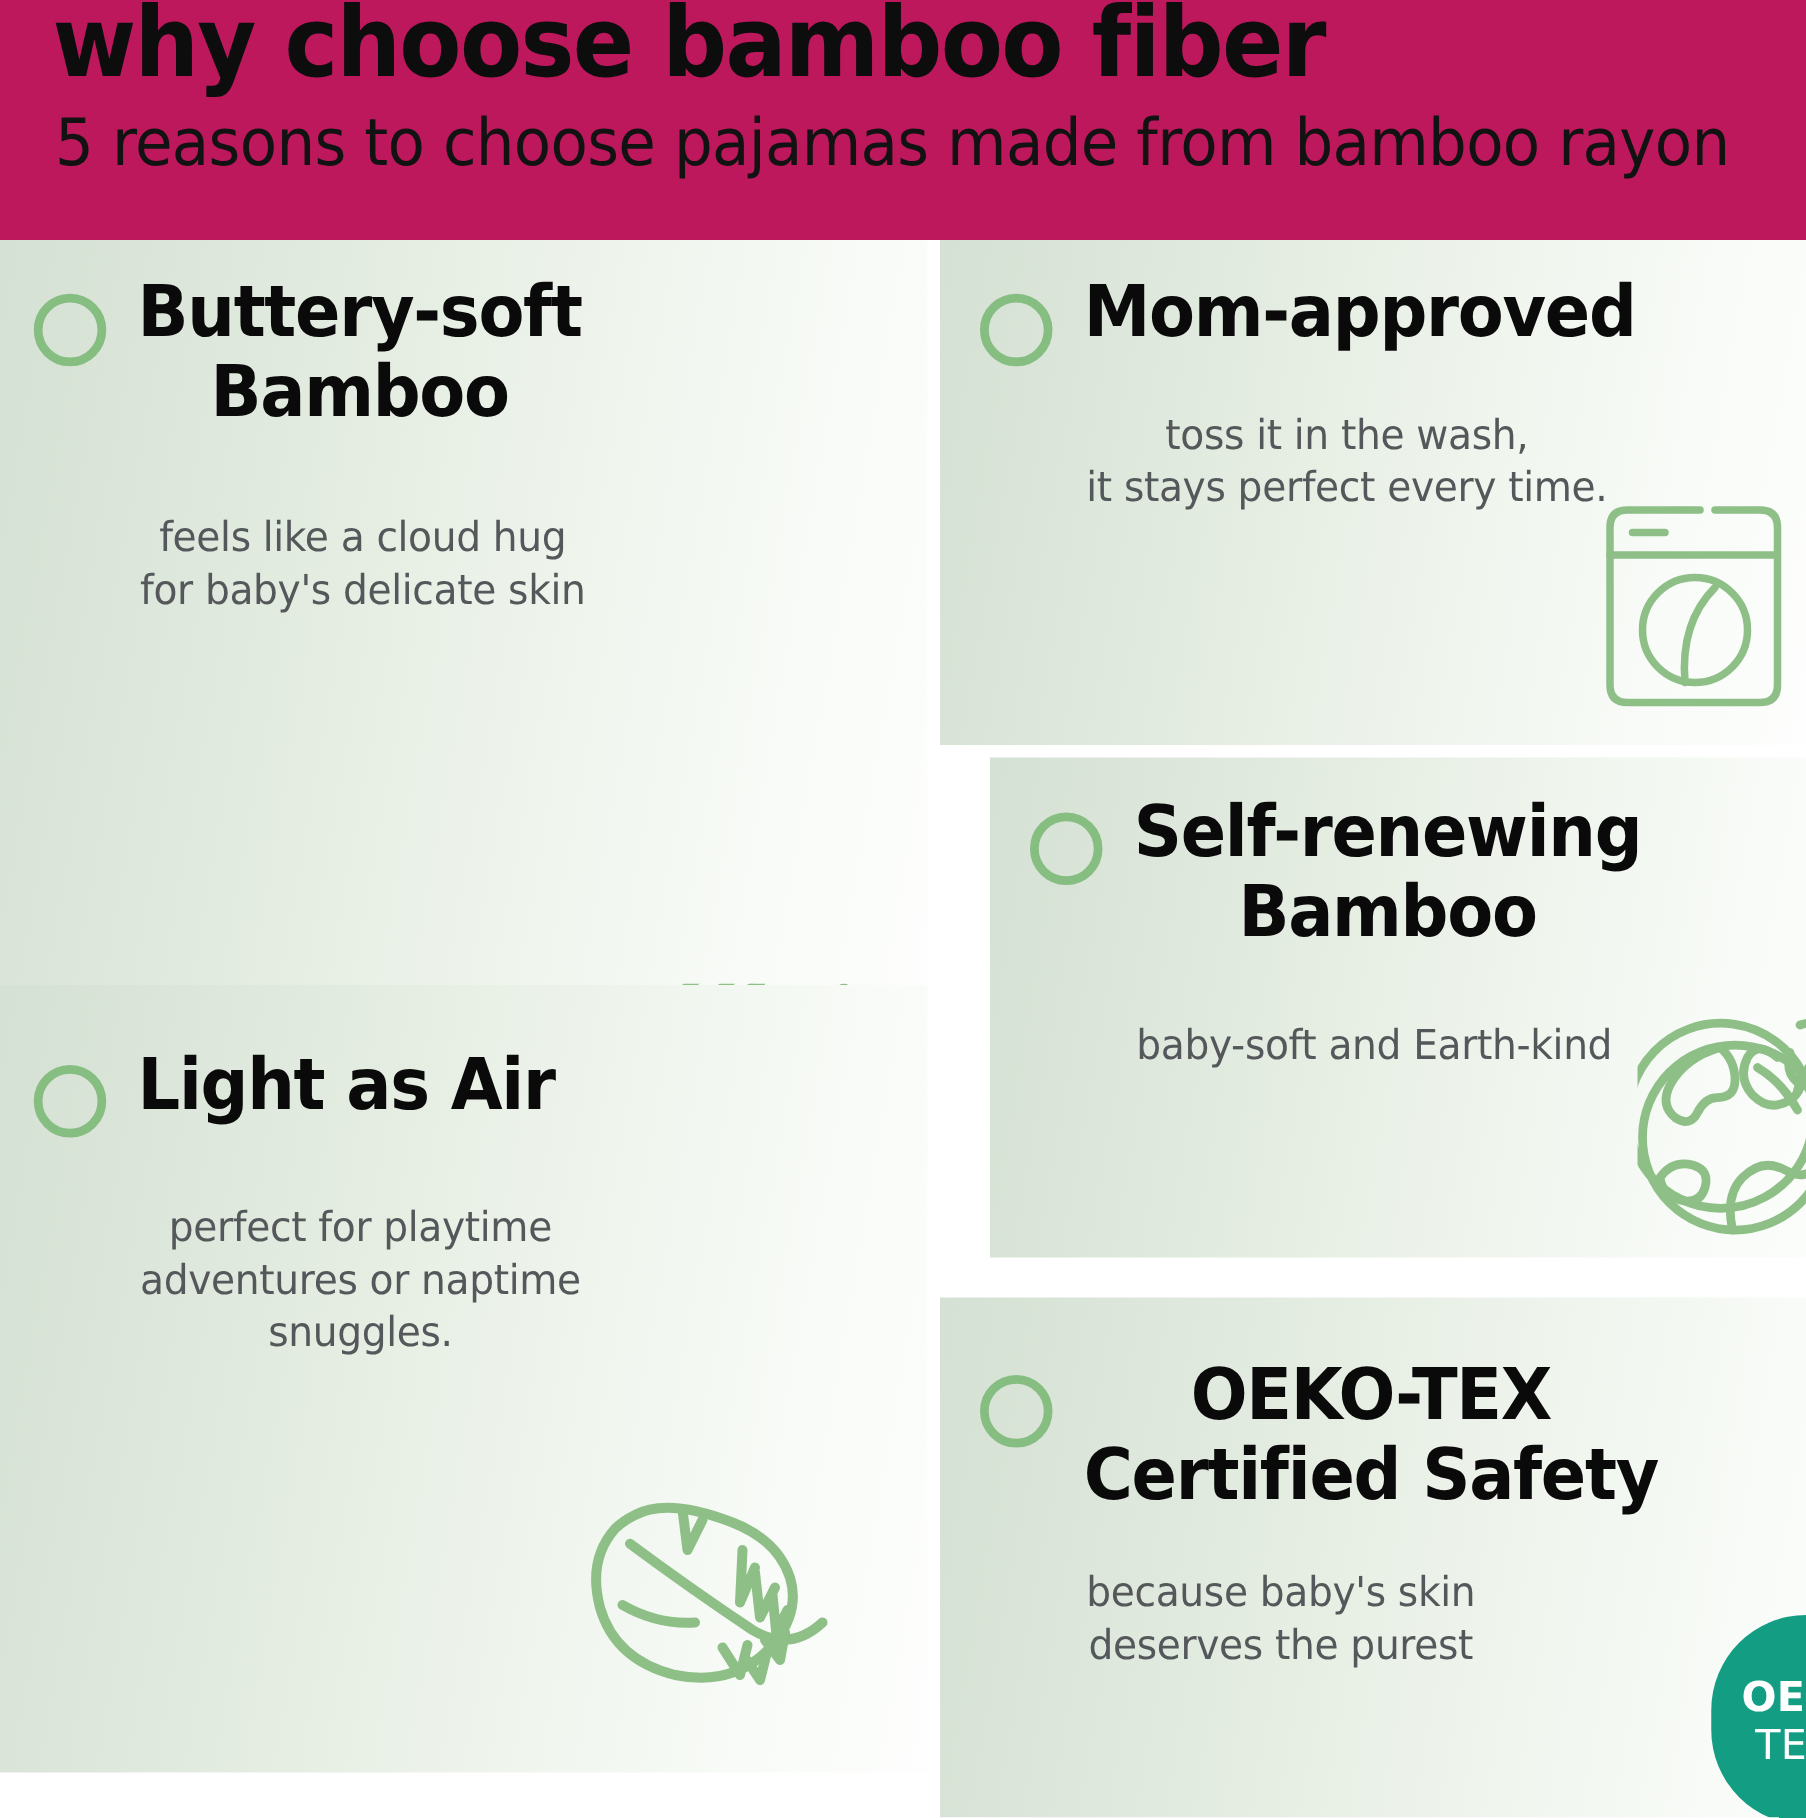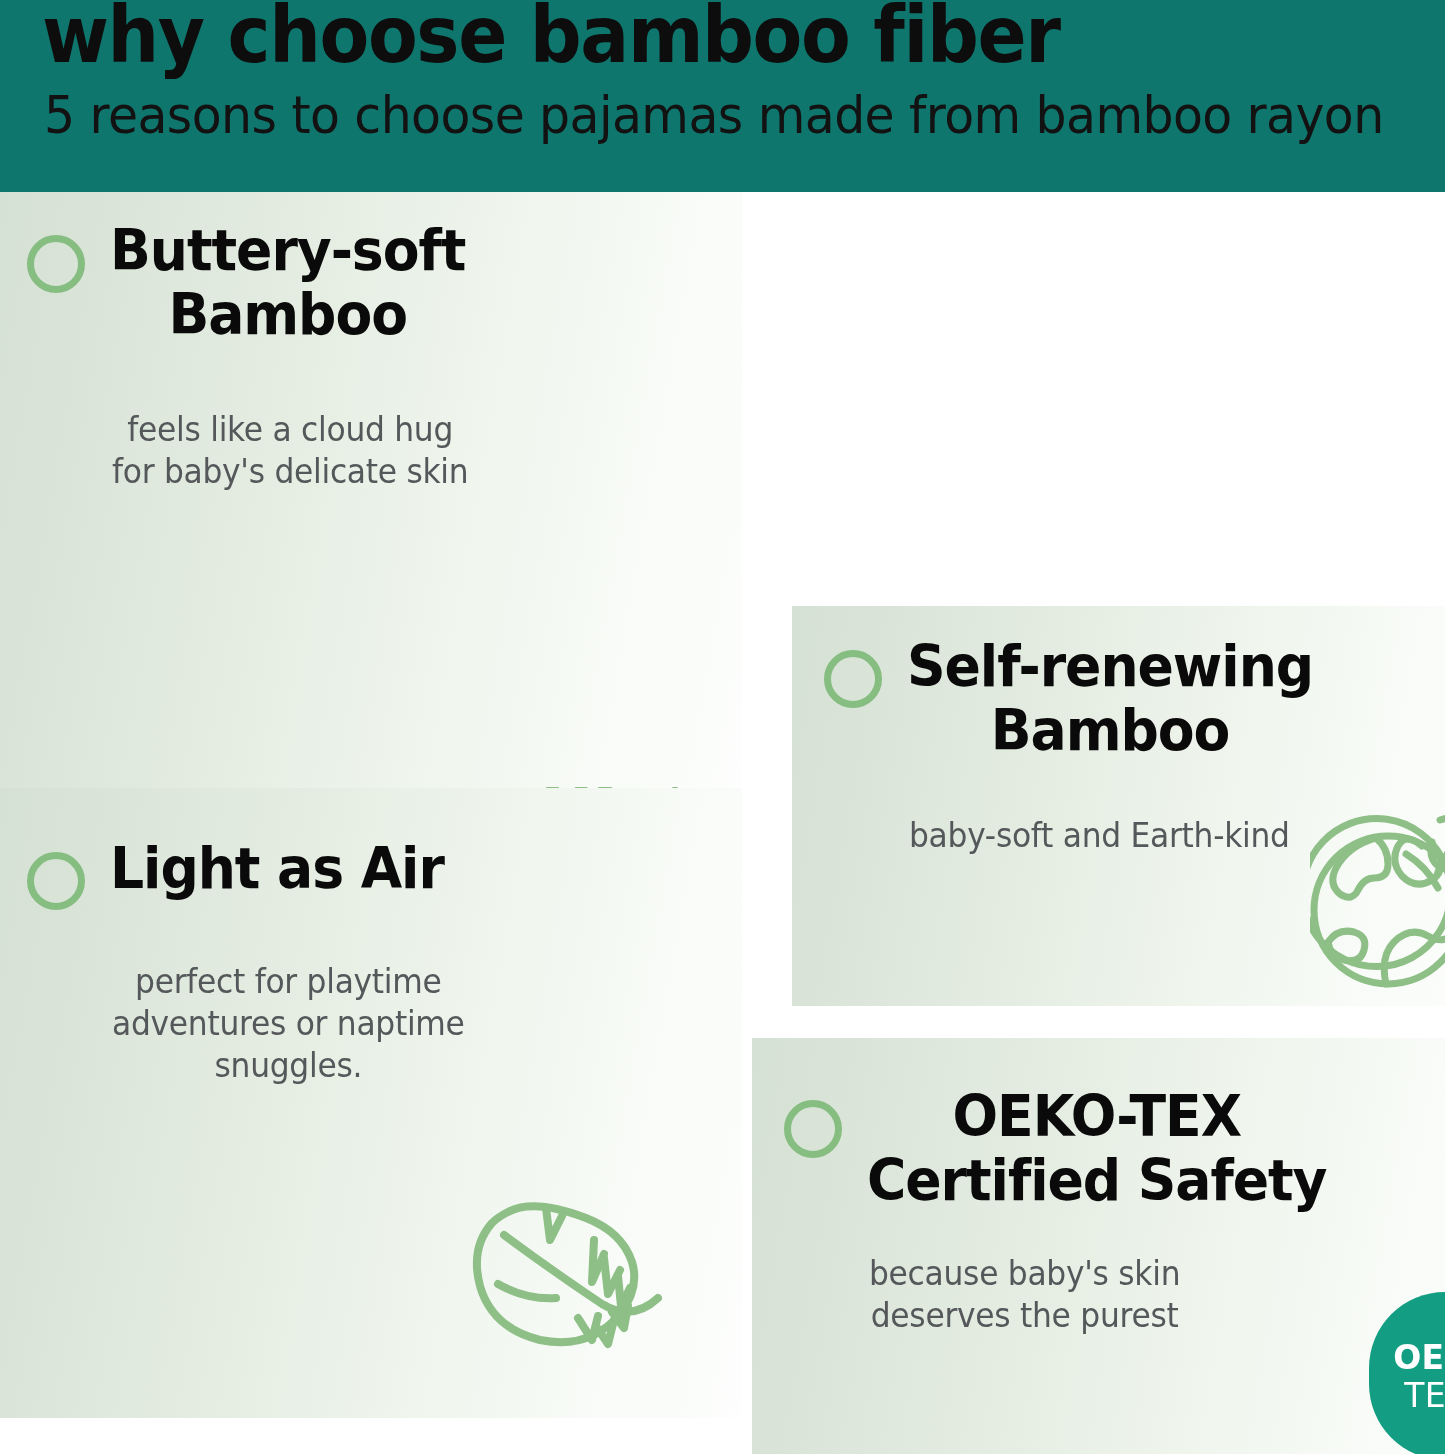--- a/index.html
+++ b/index.html
@@ -6,21 +6,21 @@
   html, body {
     width:1445px; height:1454px;
     background:#ffffff;
     font-family:"Liberation Sans", sans-serif;
     overflow:hidden;
   }
 
   .page { position:relative; width:1445px; height:1454px; background:#fff; }
 
   
-  .header { position:absolute; left:0; top:0; width:1445px; height:192px; background:#0f766e; }
+  .header { position:absolute; left:0; top:0; width:1445px; height:192px; background:#be185d; }
   .title {
     position:absolute; left:42px; top:-4px;
     font-size:78px; font-weight:700; color:#0d0d0d;
     letter-spacing:-1.5px; line-height:1.0;
     font-family:"DejaVu Sans", sans-serif;
     transform:scaleX(0.93); transform-origin:left center;
     white-space:nowrap;
   }
   .subtitle {
     position:absolute; left:44px; top:88px;
@@ -163,20 +163,38 @@
 
           <path d="M36 96 Q64 112 94 110"></path>
           <path d="M116 130 L130 152 L136 128"></path>
           <path d="M134 138 L146 156 L152 132"></path>
           <path d="M150 124 L162 140 L166 118"></path>
         </svg>
       </div>
     </div>
   </div>
 
+  <div class="card" id="card-mom">
+    <div class="card-inner">
+      <span class="bullet" style="left:32px; top:43px;"></span>
+      <div class="card-title" style="left:115px; top:26px;">Mom-approved</div>
+      <div class="card-sub" style="left:117px; top:135px;">toss it in the wash,
+it stays perfect every time.</div>
+
+      <div class="icon-wrap" style="left:528px; top:210px;">
+        <svg width="152" height="166" viewBox="0 0 152 166" fill="none" stroke="#8dbf86" stroke-width="6" stroke-linecap="round" stroke-linejoin="round">
+          <path d="M92 6 H128 Q142 6 142 20 V146 Q142 160 128 160 H22 Q8 160 8 146 V20 Q8 6 22 6 H80"></path>
+          <path d="M8 42 H142"></path>
+          <path d="M26 24 H52"></path>
+          <circle cx="76" cy="102" r="42"></circle>
+          <path d="M92 68 Q64 96 68 144"></path>
+        </svg>
+      </div>
+    </div>
+  </div>
 
   <div class="card" id="card-self">
     <div class="card-inner">
       <span class="bullet" style="left:32px; top:44px;"></span>
       <div class="card-title" style="left:115px; top:28px;">Self-renewing
 Bamboo</div>
       <div class="card-sub" style="left:117px; top:209px;">baby-soft and Earth-kind</div>
 
       <div class="icon-wrap" style="left:518px; top:200px;">
         <svg width="175" height="188" viewBox="0 0 175 188" fill="none" stroke="#8dbf86" stroke-width="7" stroke-linecap="round" stroke-linejoin="round">

